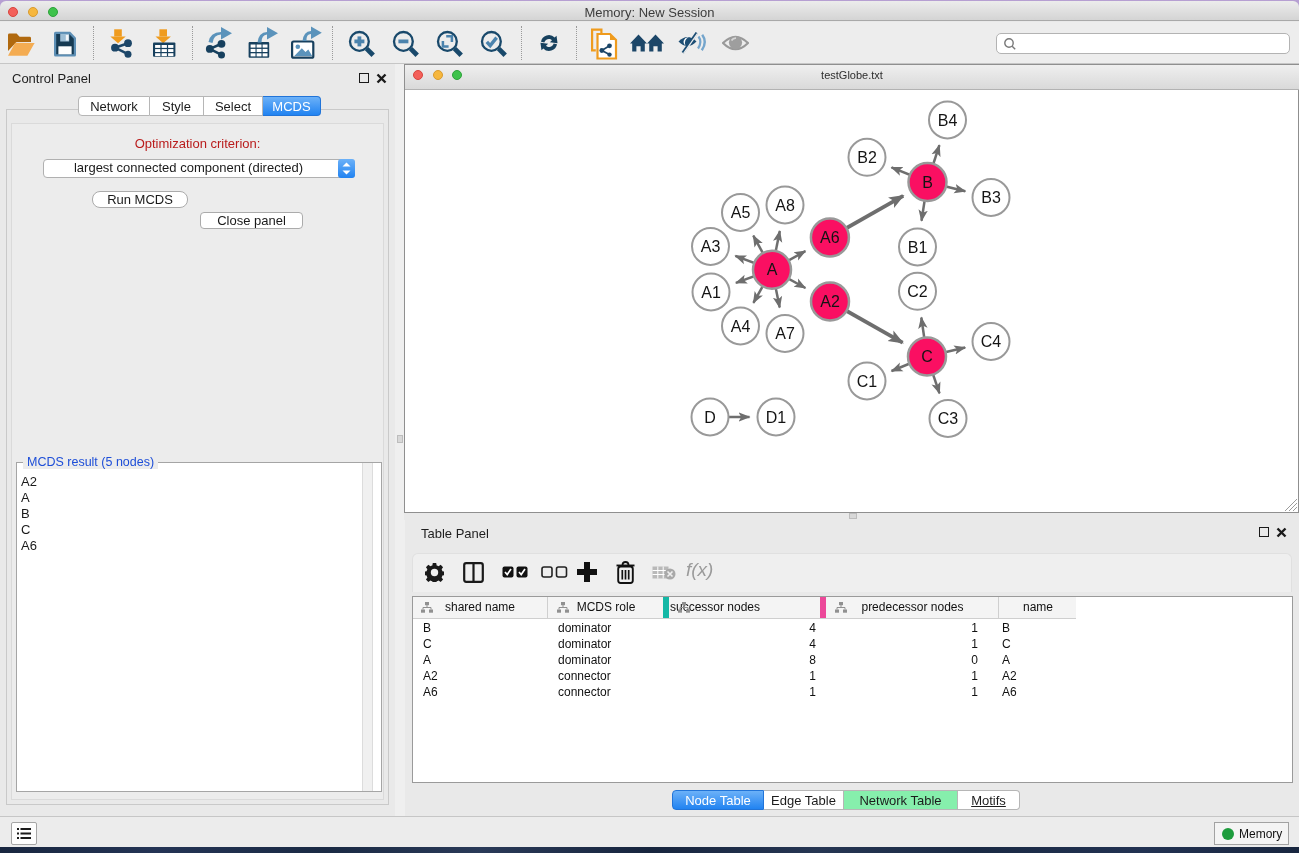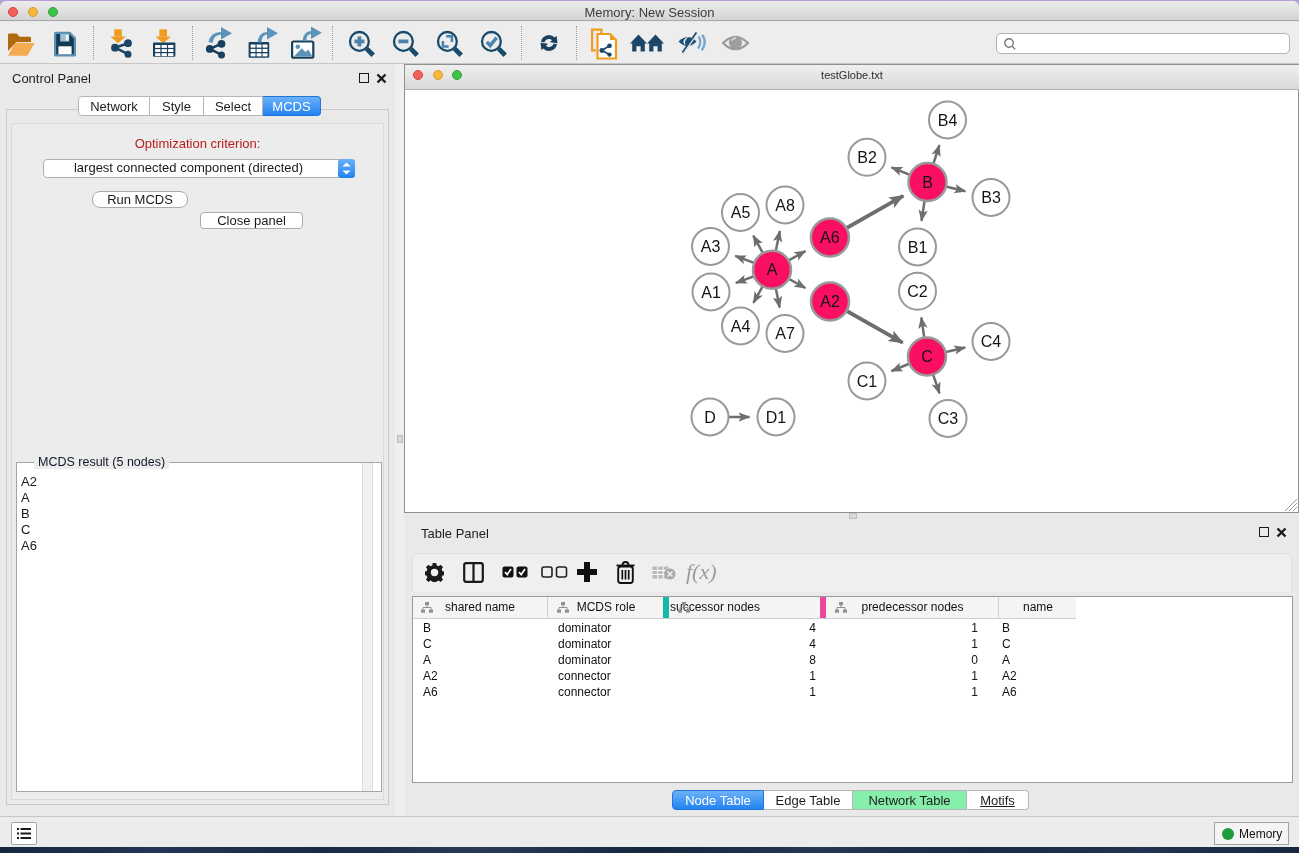--- a/index.html
+++ b/index.html
@@ -208,21 +208,21 @@
 <div class="abs" style="left:338px;top:159px;width:17px;height:19px;background:linear-gradient(#6cb1f8,#2183f1);border-radius:3px;"></div>
 <svg class="abs" style="left:340px;top:161px;" width="13" height="15" viewBox="0 0 13 15">
     <path d="M2.5 5.5 L6.5 1.5 L10.5 5.5 Z" fill="#fff"></path>
     <path d="M2.5 9.5 L6.5 13.5 L10.5 9.5 Z" fill="#fff"></path>
   </svg>
 
 <div class="abs" style="left:92px;top:191px;width:96px;height:17px;background:#fff;border:1px solid #ababab;border-radius:8px;text-align:center;font-size:13px;line-height:15px;color:#1a1a1a;">Run MCDS</div>
 <div class="abs" style="left:200px;top:191px;width:103px;height:17px;background:#fff;border:1px solid #ababab;border-radius:4px;text-align:center;font-size:13px;line-height:15px;color:#1a1a1a;margin-top:21px;">Close panel</div>
 
 <div class="abs" style="left:16px;top:462px;width:366px;height:330px;border:1px solid #a5a5a5;background:#fff;"></div>
-<div class="abs" style="left:34px;top:455px;font-size:12.5px;color:#0f172a;background:#ececec;padding:0 4px;">MCDS result (5 nodes)</div>
+<div class="abs" style="left:23px;top:455px;font-size:12.5px;color:#1d4ed8;background:#ececec;padding:0 4px;">MCDS result (5 nodes)</div>
 <div class="abs" style="left:21px;top:474px;font-size:13px;color:#1a1a1a;line-height:16px;">A2<br>A<br>B<br>C<br>A6</div>
 <div class="abs" style="left:362px;top:463px;width:11px;height:328px;background:#f0f0f0;border-left:1px solid #dcdcdc;border-right:1px solid #dcdcdc;"></div>
 
 <div class="abs" style="left:395px;top:64px;width:10px;height:753px;background:#efefef;"></div>
 <div class="abs" style="left:397px;top:435px;width:6px;height:8px;background:#d8d8d8;border:1px solid #bdbdbd;"></div>
 
 <div class="abs" style="left:404px;top:64px;width:895px;height:449px;border:1px solid #8f8f8f;background:#fff;"></div>
 <div class="abs" style="left:405px;top:65px;width:894px;height:25px;background:linear-gradient(#efefef,#d9d9d9);border-bottom:1px solid #b2b2b2;"></div>
 <div class="abs" style="left:413px;top:70px;width:10px;height:10px;border-radius:50%;background:#f3605a;border:1px solid #d8443d;"></div>
 <div class="abs" style="left:433px;top:70px;width:10px;height:10px;border-radius:50%;background:#f6b73e;border:1px solid #d99b2e;"></div>
@@ -376,21 +376,21 @@
     <g stroke="#fff" stroke-width="1">
         <line x1="0.5" y1="4.5" x2="16.5" y2="4.5"></line>
         <line x1="0.5" y1="8.5" x2="16.5" y2="8.5"></line>
         <line x1="5.8" y1="0.5" x2="5.8" y2="12.5"></line>
         <line x1="11.2" y1="0.5" x2="11.2" y2="12.5"></line>
       </g>
     <circle cx="18" cy="8" r="5.5" fill="#a9a9a9"></circle>
     <path d="M15.5 5.5 l5 5 M20.5 5.5 l-5 5" stroke="#f0f0f0" stroke-width="1.6"></path>
   </svg>
 
-  <div class="abs" style="left:274px;top:6px;font-family:Liberation Serif, serif;font-style:italic;font-size:22px;color:#9b9b9b;">f(x)</div>
+  <div class="abs" style="left:274px;top:6px;font-family:Liberation Sans, sans-serif;font-style:italic;font-size:19px;color:#9b9b9b;">f(x)</div>
 </div>
 
 <div class="abs" style="left:412px;top:596px;width:881px;height:187px;background:#fff;border:1px solid #9a9a9a;"></div>
 <div id="table-header" class="abs" style="left:413px;top:597px;width:663px;height:22px;background:#f4f4f4;border-bottom:1px solid #cfcfcf;font-size:12px;color:#111;">
   <div class="abs" style="left:0;top:0;width:135px;height:21px;border-right:1px solid #cfcfcf;text-align:center;line-height:21px;">shared name</div>
   <div class="abs" style="left:136px;top:0;width:120px;height:21px;border-right:6px solid #14b8a6;text-align:center;line-height:21px;">MCDS role</div>
   <div class="abs" style="left:257px;top:0;width:156px;height:21px;border-right:6px solid #ec4899;line-height:21px;">successor nodes</div>
   <div class="abs" style="left:414px;top:0;width:172px;height:21px;border-right:1px solid #cfcfcf;text-align:center;line-height:21px;">predecessor nodes</div>
   <div class="abs" style="left:587px;top:0;width:76px;height:21px;text-align:center;line-height:21px;">name</div>
   <svg class="abs" style="left:8px;top:5px;" width="12" height="11" viewBox="0 0 12 11">
@@ -437,21 +437,21 @@
 <div id="table-rows" class="abs" style="left:413px;top:618px;width:879px;height:80px;font-size:12px;color:#111;">
   <div class="abs" style="left:10px;top:2px;line-height:16px;">B<br>C<br>A<br>A2<br>A6</div>
   <div class="abs" style="left:145px;top:2px;line-height:16px;">dominator<br>dominator<br>dominator<br>connector<br>connector</div>
   <div class="abs" style="left:300px;top:2px;width:103px;line-height:16px;text-align:right;">4<br>4<br>8<br>1<br>1</div>
   <div class="abs" style="left:460px;top:2px;width:105px;line-height:16px;text-align:right;">1<br>1<br>0<br>1<br>1</div>
   <div class="abs" style="left:589px;top:2px;line-height:16px;">B<br>C<br>A<br>A2<br>A6</div>
 </div>
 
 <div id="bottom-tabs" class="abs" style="left:672px;top:790px;height:20px;display:flex;font-size:13px;">
   <div style="width:92px;background:linear-gradient(#6cb1f8,#2183f1);border:1px solid #2174d8;border-radius:4px 0 0 4px;display:flex;align-items:center;justify-content:center;color:#fff;">Node Table</div>
-  <div style="width:89px;background:#fff;border:1px solid #b6b6b6;border-left:none;display:flex;align-items:center;justify-content:center;color:#1c1c1c;">Edge Table</div>
+  <div style="width:80px;background:#fff;border:1px solid #b6b6b6;border-left:none;display:flex;align-items:center;justify-content:center;color:#1c1c1c;">Edge Table</div>
   <div style="width:114px;background:#86efac;border:1px solid #b6b6b6;border-left:none;display:flex;align-items:center;justify-content:center;color:#1c1c1c;">Network Table</div>
   <div style="width:62px;background:#fff;border:1px solid #b6b6b6;border-left:none;border-radius:0 4px 4px 0;display:flex;align-items:center;justify-content:center;color:#1c1c1c;text-decoration:underline;">Motifs</div>
 </div>
 
 <div class="abs" style="left:0;top:816px;width:1299px;height:1px;background:#c6c6c6;"></div>
 <div class="abs" style="left:0;top:817px;width:1299px;height:30px;background:#ececec;"></div>
 <div class="abs" style="left:11px;top:822px;width:26px;height:23px;background:#fdfdfd;border:1px solid #a5a5a5;border-radius:2px;"></div>
 <svg class="abs" style="left:17px;top:828px;" width="14" height="11" viewBox="0 0 14 11">
     <g fill="#1a1a1a">
       <rect x="0" y="0" width="2" height="2"></rect>

